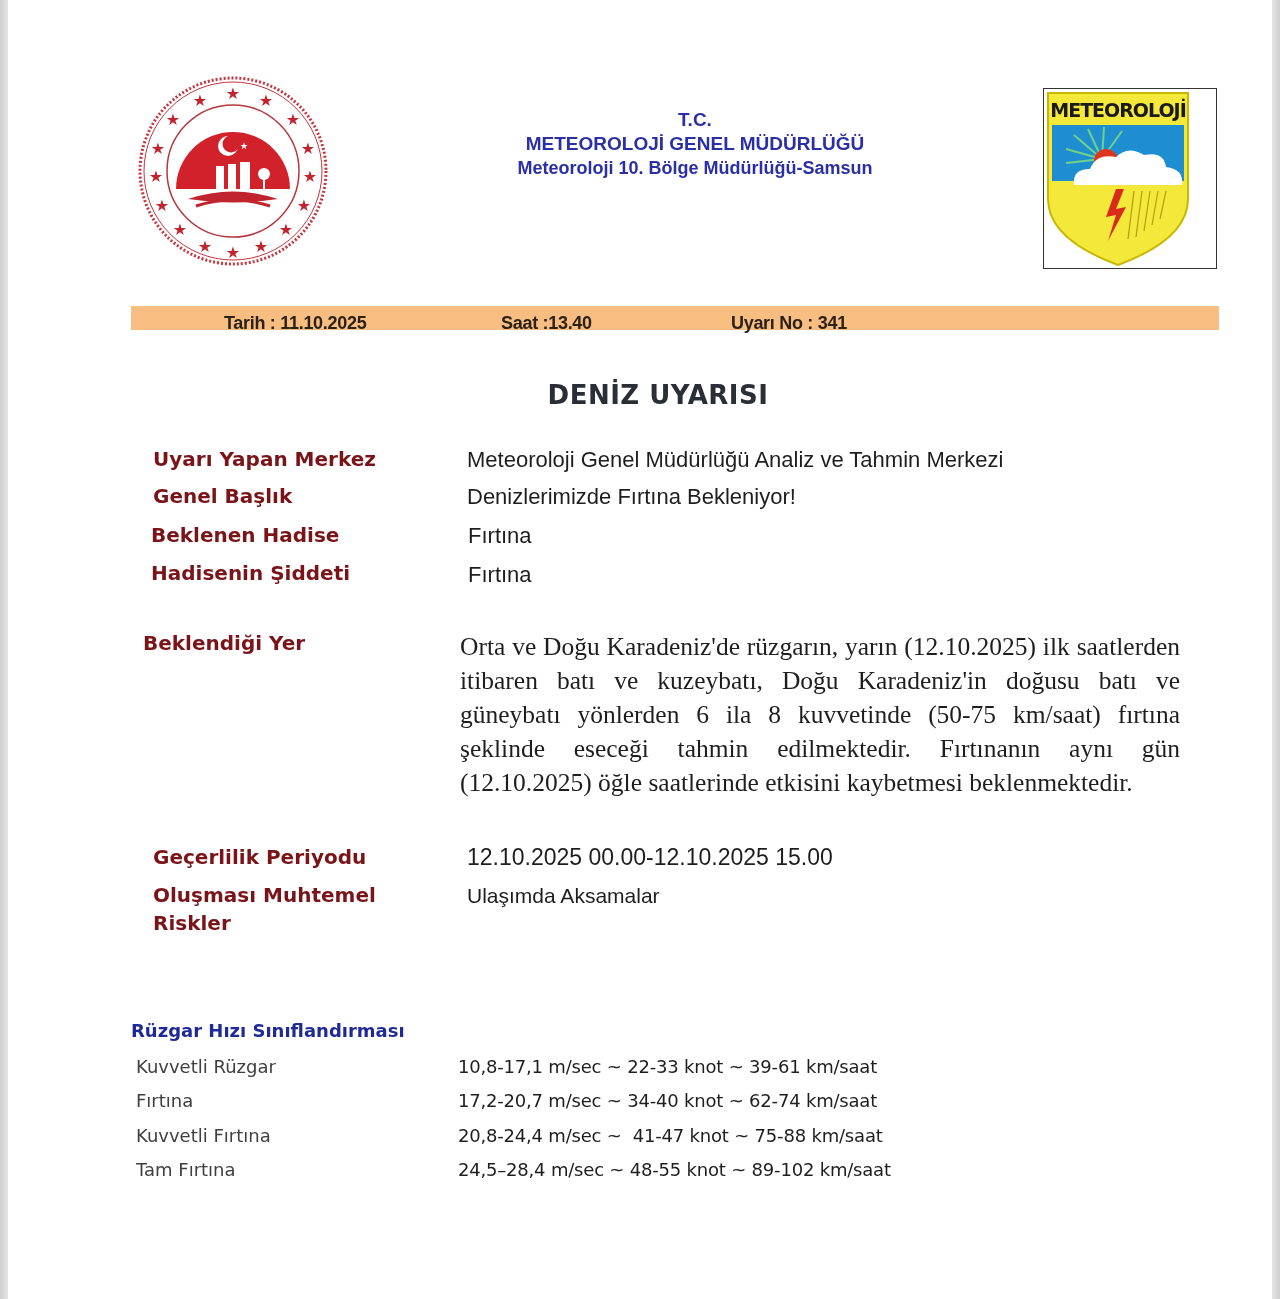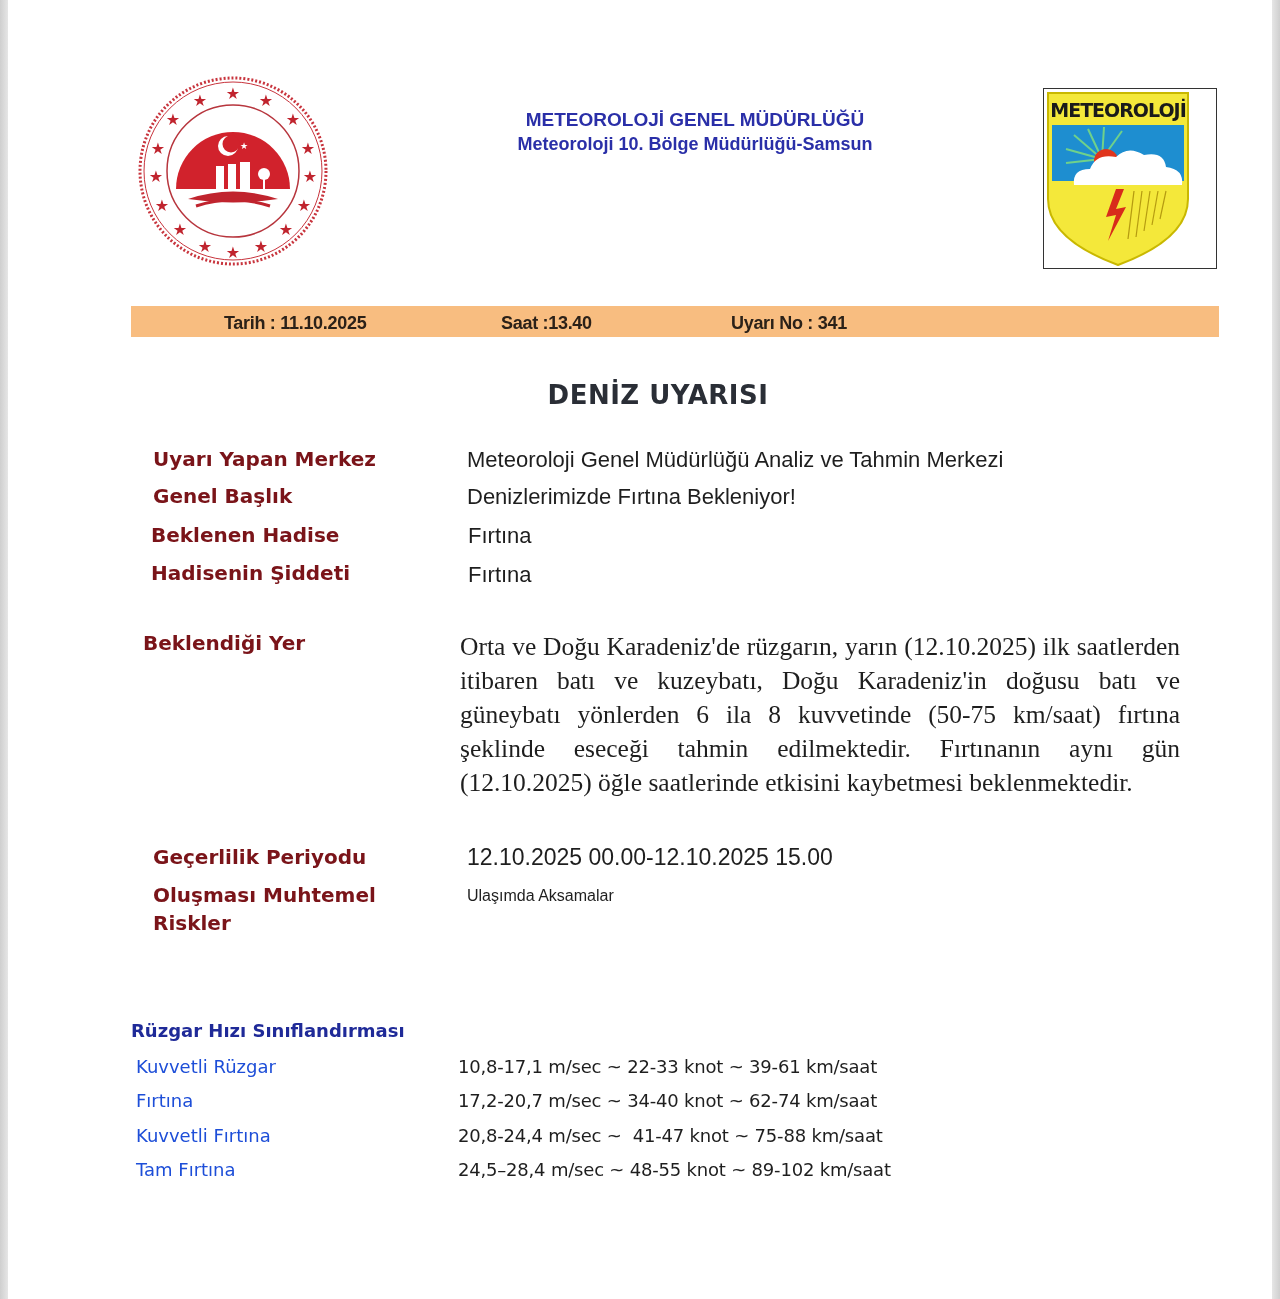--- a/index.html
+++ b/index.html
@@ -17,21 +17,21 @@
   .logo-right { position: absolute; left: 1043px; top: 88px; width: 174px; height: 181px;
     border: 1.5px solid #333; box-sizing: border-box; background: #fff; }
 
   .org { position: absolute; left: 395px; top: 108px; width: 600px; text-align: center;
     font-family: "Liberation Sans", sans-serif; font-weight: bold; color: #2a2fa8; }
   .org .tc { font-size: 19px; line-height: 24px; }
   .org .l1 { font-size: 19px; line-height: 24px; }
   .org .l2 { font-size: 19px; line-height: 24px; }
   .org .l3 { font-size: 18px; line-height: 25px; }
 
-  .bar { position: absolute; left: 131px; top: 306px; width: 1088px; height: 31px;
+  .bar { position: absolute; left: 131px; top: 306px; width: 1088px; height: 24px;
     background: #f8bd80; font-family: "Liberation Sans", sans-serif; font-weight: bold;
     font-size: 18px; color: #2b2118; }
   .bar span { position: absolute; top: 7px; letter-spacing: -0.3px; }
   .bar .date { left: 93px; }
   .bar .time { left: 370px; }
   .bar .no { left: 600px; }
 
   .title { position: absolute; left: 0; width: 1316px; top: 380px; text-align: center;
     font-family: "DejaVu Sans", sans-serif; font-weight: bold; font-size: 26px; color: #2a2e36;
     letter-spacing: 0.5px; }
@@ -41,21 +41,21 @@
   .val { position: absolute; font-family: "Liberation Sans", sans-serif; font-size: 22px;
     color: #1e1e1e; line-height: 27px; }
 
   .desc { position: absolute; left: 460px; top: 630px; width: 720px;
     font-family: "Liberation Serif", serif; font-size: 25.5px; line-height: 34px;
     color: #1e1e1e; text-align: justify; }
 
   .wind-title { position: absolute; left: 131px; top: 1020px;
     font-family: "DejaVu Sans", sans-serif; font-weight: bold; font-size: 18px; color: #1f2a98; }
   .wind-row .wname { position: absolute; left: 136px; font-family: "DejaVu Sans", sans-serif;
-    font-size: 18px; color: #1d4ed8; }
+    font-size: 18px; color: #404040; }
   .wind-row .wval { position: absolute; left: 438px; font-family: "DejaVu Sans", sans-serif;
     font-size: 18px; color: #1e1e1e; letter-spacing: -0.2px; margin-left: 20px; }
 </style>
 </head>
 <body>
 
 <div class="edge-left"></div>
 <div class="edge-right"></div>
 
 <div class="logo-left">
@@ -89,20 +89,21 @@
     <rect x="92" y="90" width="8" height="30" fill="#fff"></rect>
     <rect x="104" y="88" width="10" height="32" fill="#fff"></rect>
     <circle cx="128" cy="100" r="6" fill="#fff"></circle>
     <rect x="127" y="104" width="2" height="12" fill="#fff"></rect>
     <path d="M52 125 Q97 110 142 125 Q97 132 52 125 Z" fill="#c0242e"></path>
     <path d="M60 132 Q97 120 134 132" fill="none" stroke="#c0242e" stroke-width="3"></path>
   </svg>
 </div>
 
 <div class="org">
+  <div class="tc">T.C.</div>
   <div class="l2">METEOROLOJİ GENEL MÜDÜRLÜĞÜ</div>
   <div class="l3">Meteoroloji 10. Bölge Müdürlüğü-Samsun</div>
 </div>
 
 <div class="logo-right">
   <svg width="148" height="178" viewBox="0 0 148 178">
     <path d="M4 4 H144 V110 Q144 150 74 176 Q4 150 4 110 Z" fill="#f4e83a" stroke="#c9b800" stroke-width="2"></path>
     <rect x="6" y="6" width="136" height="28" fill="#f4e83a"></rect>
     <text x="74" y="28" text-anchor="middle" font-family="DejaVu Sans, sans-serif" font-weight="bold" font-size="19" fill="#1a1a1a" letter-spacing="-1">METEOROLOJİ</text>
     <path d="M8 36 H140 V92 H8 Z" fill="#1e8ed0"></path>
@@ -148,21 +149,21 @@
 <div class="val" style="left:468px; top:561px;">Fırtına</div>
 
 <div class="lbl" style="left:143px; top:630px;">Beklendiği Yer</div>
 <div class="desc">Orta ve Doğu Karadeniz'de rüzgarın, yarın (12.10.2025) ilk saatlerden itibaren batı ve kuzeybatı, Doğu Karadeniz'in doğusu batı ve güneybatı yönlerden 6 ila 8 kuvvetinde (50-75 km/saat) fırtına şeklinde eseceği tahmin edilmektedir. Fırtınanın aynı gün (12.10.2025) öğle saatlerinde etkisini kaybetmesi beklenmektedir.</div>
 
 <div class="lbl" style="left:153px; top:844px;">Geçerlilik Periyodu</div>
 <div class="val" style="left:467px; top:844px; font-size:23px;">12.10.2025 00.00-12.10.2025 15.00</div>
 
 <div class="lbl" style="left:153px; top:882px;">Oluşması Muhtemel</div>
 <div class="lbl" style="left:153px; top:910px;">Riskler</div>
-<div class="val" style="left:467px; top:882px; font-size:16px;">Ulaşımda Aksamalar</div>
+<div class="val" style="left:467px; top:882px; font-size:21px;">Ulaşımda Aksamalar</div>
 
 <div class="wind-title">Rüzgar Hızı Sınıflandırması</div>
 <div class="wind-row">
   <span class="wname" style="top:1056px;">Kuvvetli Rüzgar</span>
   <span class="wval" style="top:1056px;">10,8-17,1 m/sec ~ 22-33 knot ~ 39-61 km/saat</span>
 </div>
 <div class="wind-row">
   <span class="wname" style="top:1090px;">Fırtına</span>
   <span class="wval" style="top:1090px;">17,2-20,7 m/sec ~ 34-40 knot ~ 62-74 km/saat</span>
 </div>

